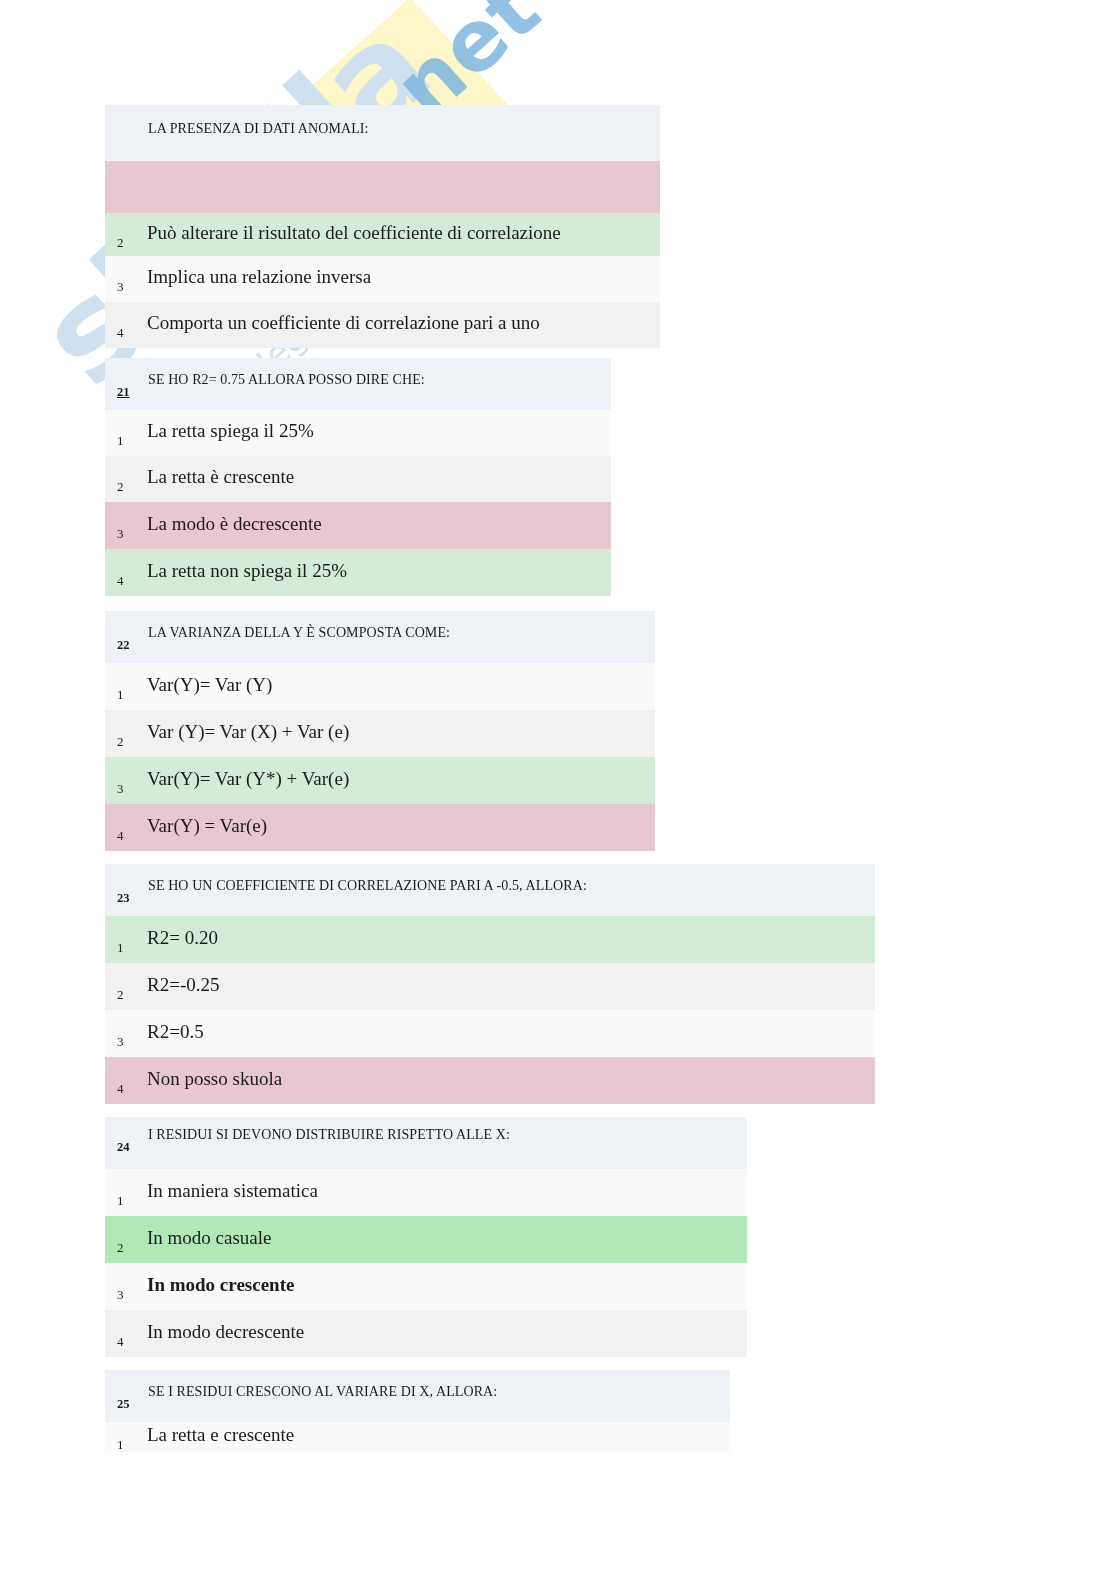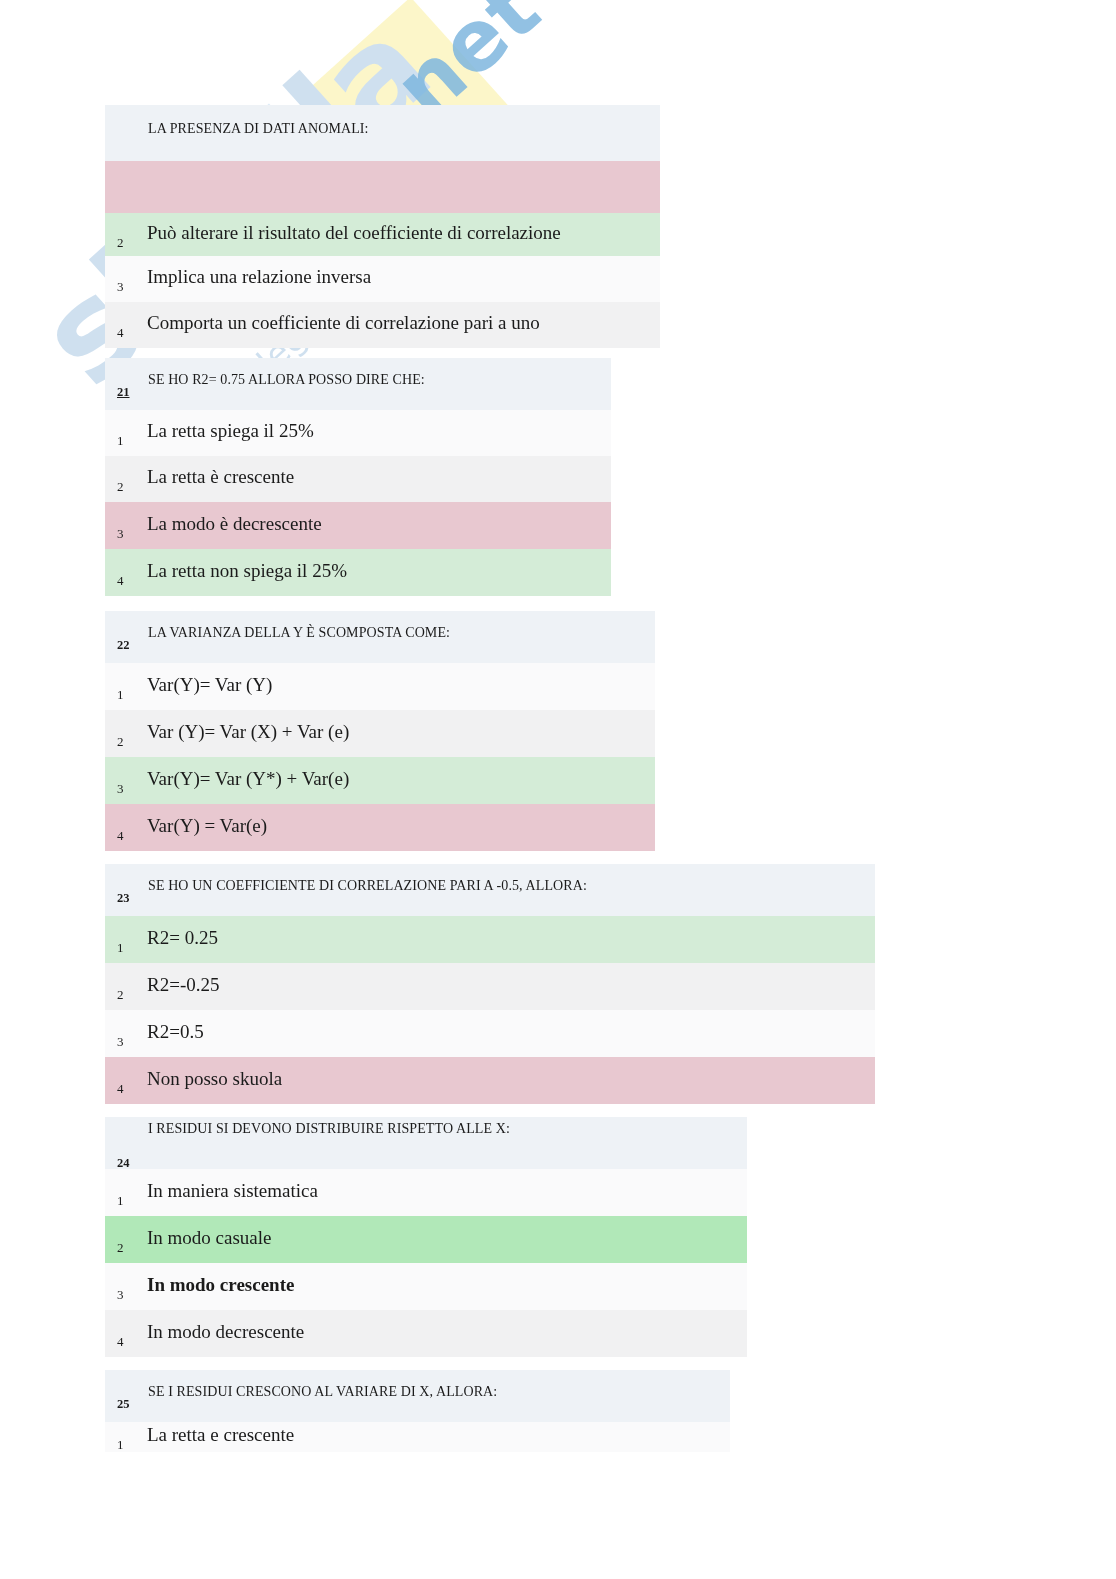--- a/index.html
+++ b/index.html
@@ -212,39 +212,39 @@
         <span class="otext" style="top: 10.5px;">Var(Y) = Var(e)</span>
       </div>
     </div>
     <div class="qblock" style="top: 864px;">
       <div class="qrow" style="width: 770px; height: 52px; background: rgb(238, 242, 246);">
         <span class="num" style="top: 28px;">23</span>
         <span class="qtext" style="top: 14px;">SE HO UN COEFFICIENTE DI CORRELAZIONE PARI A -0.5, ALLORA:</span>
       </div>
       <div class="qrow" style="width: 770px; height: 47px; background: rgb(212, 236, 215);">
         <span class="num opt" style="top: 24.5px;">1</span>
-        <span class="otext" style="top: 10.5px;">R2= 0.25</span>
+        <span class="otext" style="top: 10.5px;">R2= 0.20</span>
       </div>
       <div class="qrow" style="width: 770px; height: 47px; background: rgb(241, 241, 242);">
         <span class="num opt" style="top: 24.5px;">2</span>
         <span class="otext" style="top: 10.5px;">R2=-0.25</span>
       </div>
       <div class="qrow" style="width: 770px; height: 47px; background: rgb(250, 250, 251);">
         <span class="num opt" style="top: 24.5px;">3</span>
         <span class="otext" style="top: 10.5px;">R2=0.5</span>
       </div>
       <div class="qrow" style="width: 770px; height: 47px; background: rgb(232, 200, 208);">
         <span class="num opt" style="top: 24.5px;">4</span>
         <span class="otext" style="top: 10.5px;">Non posso skuola</span>
       </div>
     </div>
     <div class="qblock" style="top: 1117px;">
       <div class="qrow" style="width: 642px; height: 52px; background: rgb(238, 242, 246);">
-        <span class="num" style="top: 40px;">24</span>
-        <span class="qtext" style="top: 4px;">I RESIDUI SI DEVONO DISTRIBUIRE RISPETTO ALLE X:</span>
+        <span class="num" style="top: 24px;">24</span>
+        <span class="qtext" style="top: 10px;">I RESIDUI SI DEVONO DISTRIBUIRE RISPETTO ALLE X:</span>
       </div>
       <div class="qrow" style="width: 642px; height: 47px; background: rgb(250, 250, 251);">
         <span class="num opt" style="top: 24.5px;">1</span>
         <span class="otext" style="top: 10.5px;">In maniera sistematica</span>
       </div>
       <div class="qrow" style="width: 642px; height: 47px; background: rgb(177, 232, 184);">
         <span class="num opt" style="top: 24.5px;">2</span>
         <span class="otext" style="top: 10.5px;">In modo casuale</span>
       </div>
       <div class="qrow" style="width: 642px; height: 47px; background: rgb(250, 250, 251);">

